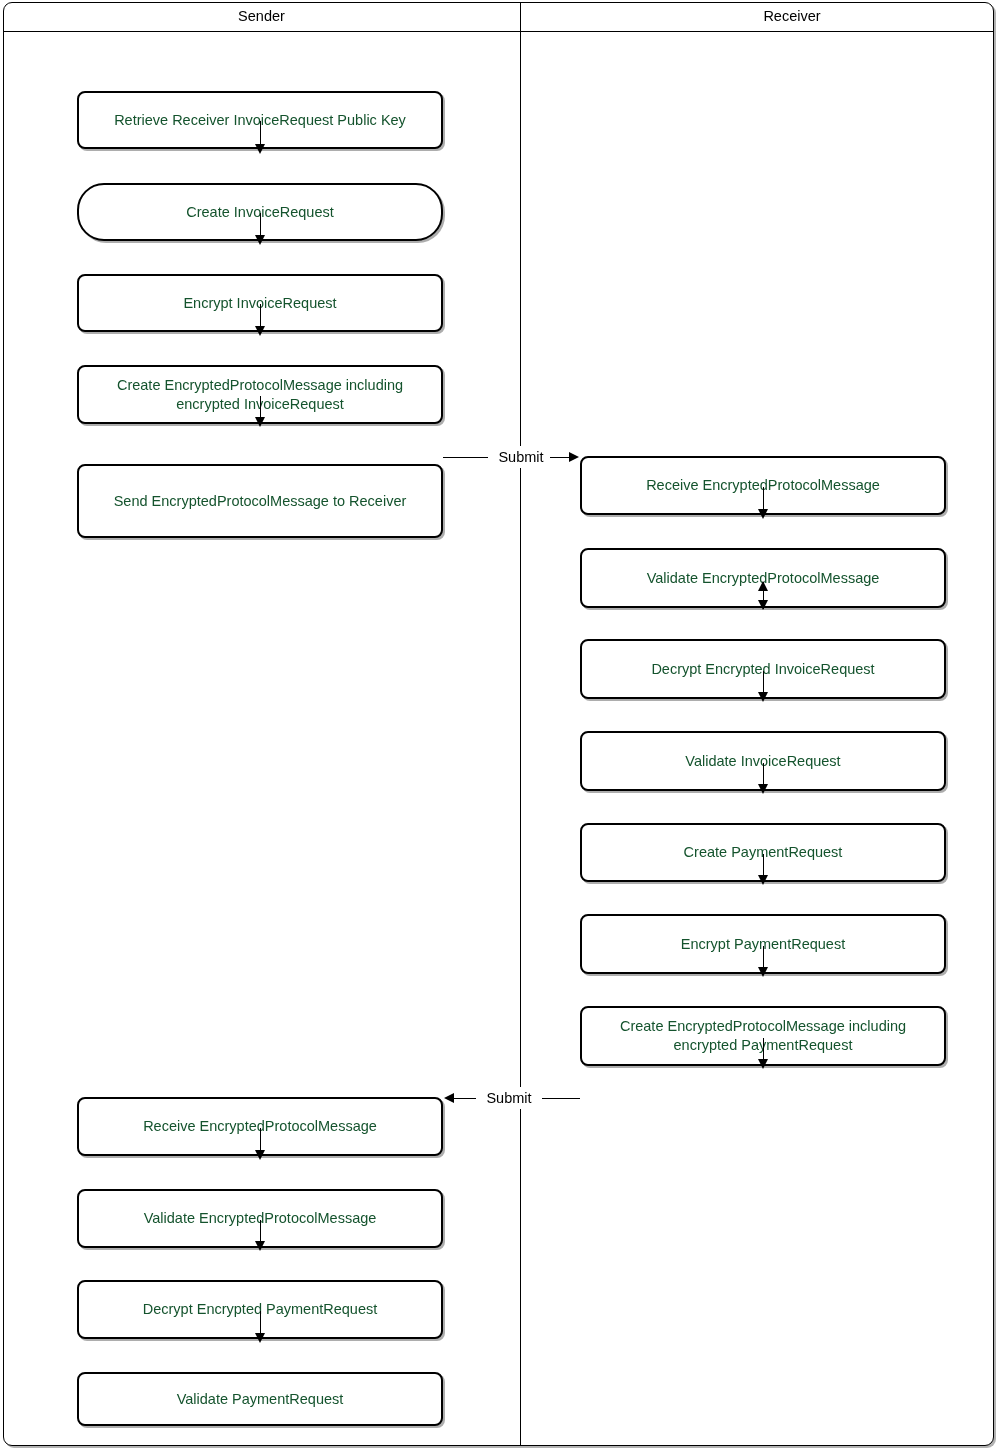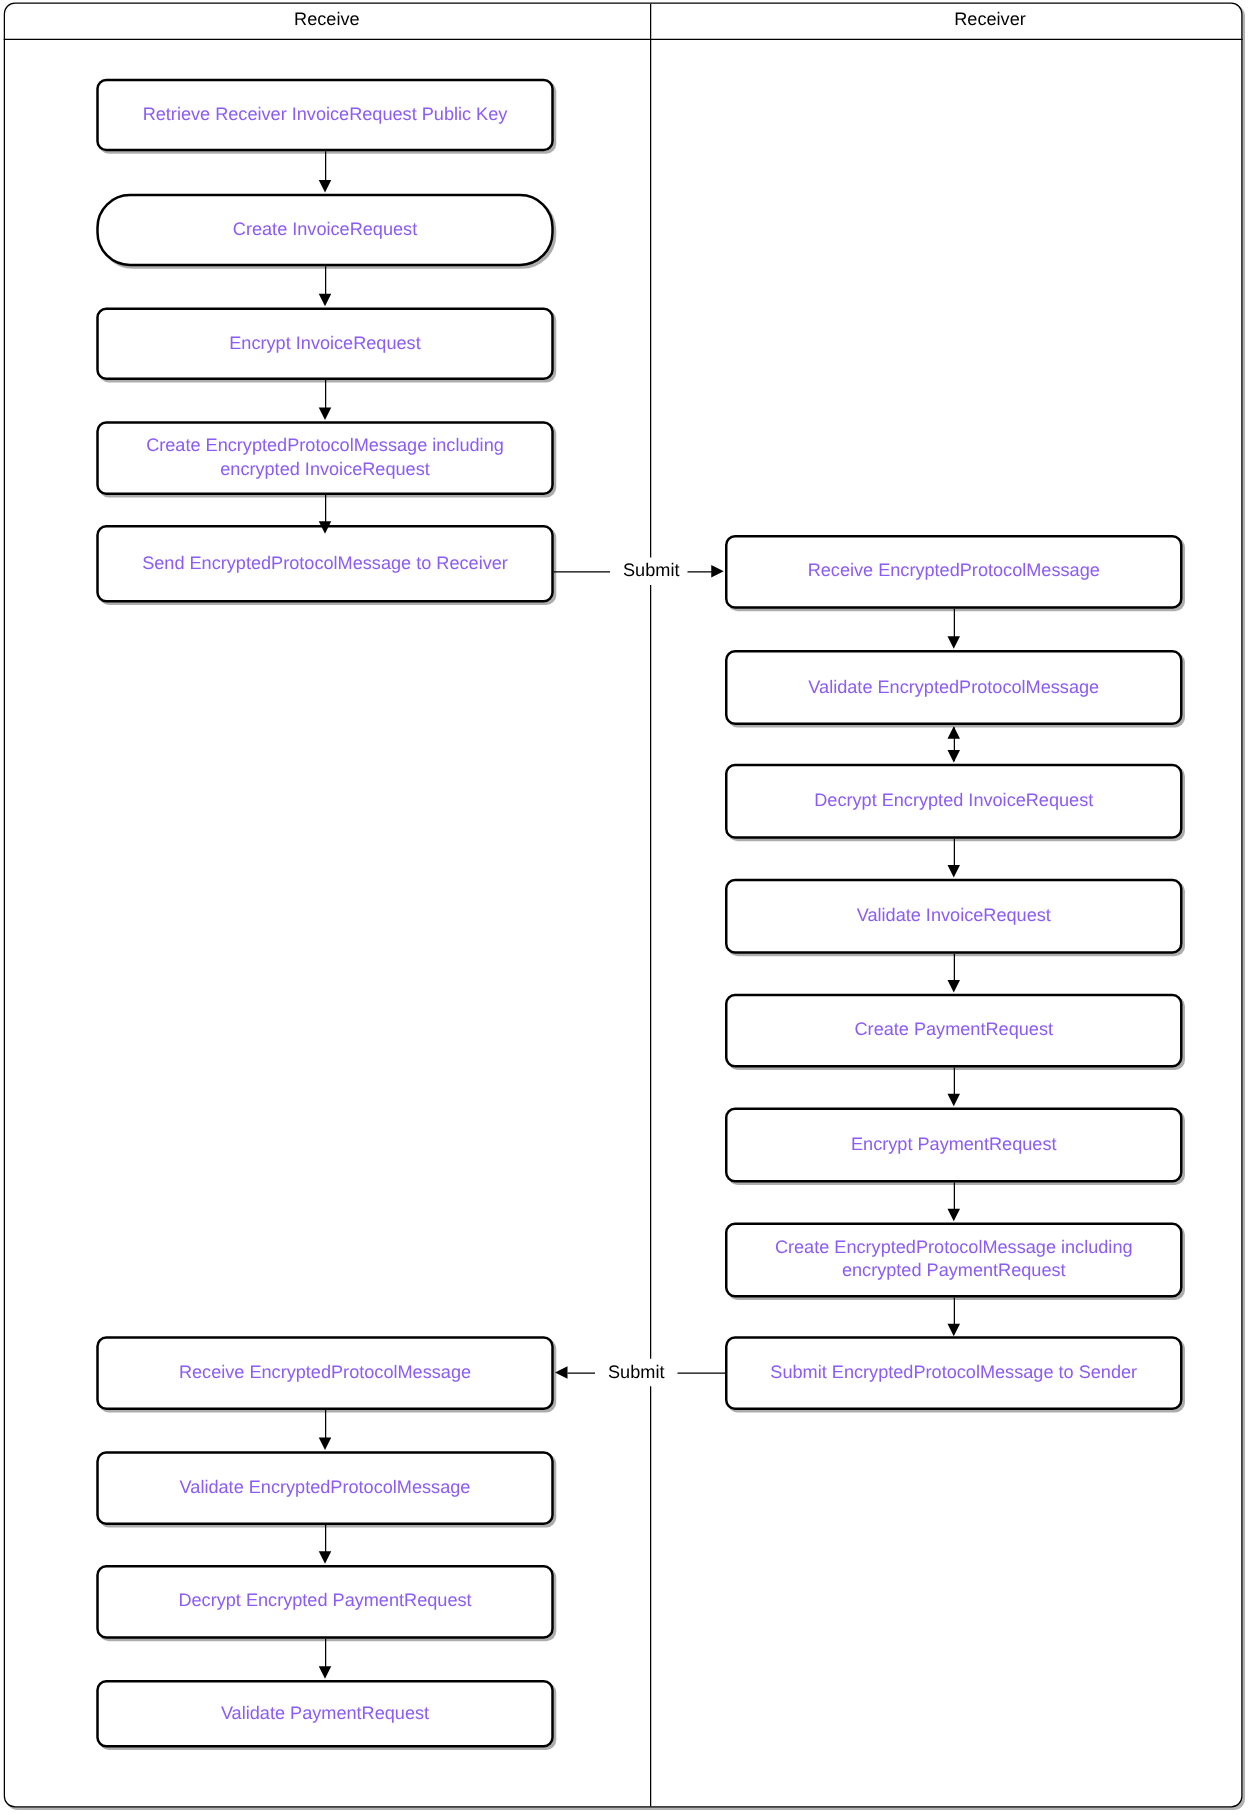--- a/index.html
+++ b/index.html
@@ -73,22 +73,23 @@
     border: 2px solid #000000;
     border-radius: 8px;
     background: #ffffff;
     box-shadow: 2px 2px 0 0 rgba(0,0,0,0.32);
     display: flex;
     align-items: center;
     justify-content: center;
     text-align: center;
     font-size: 14.5px;
     line-height: 19px;
-    color: #8b5cf6;
+    color: #14532d;
     padding: 2px 8px;
+    margin-top: 28px;
   }
   .node.sender-col   { left: 77px;  width: 366px; }
   .node.receiver-col { left: 580px; width: 366px; }
 
   
   .arrow-v {
     position: absolute;
     width: 0;
     border-left: 1.6px solid #000000;
   }
@@ -142,32 +143,32 @@
 </style>
 </head>
 <body>
 
 <div id="canvas">
 
   <div class="frame"></div>
   <div class="header-rule"></div>
   <div class="lane-divider"></div>
 
-  <div class="lane-title sender">Receive</div>
+  <div class="lane-title sender">Sender</div>
   <div class="lane-title receiver">Receiver</div>
 
   <div class="node sender-col" style="top:63px;  height:58px;">Retrieve Receiver InvoiceRequest Public Key</div>
 
   <div class="node sender-col" style="top:155px; height:58px;border-radius:27px;">Create InvoiceRequest</div>
 
   <div class="node sender-col" style="top:246px; height:58px;">Encrypt InvoiceRequest</div>
 
   <div class="node sender-col" style="top:337px; height:59px;">Create EncryptedProtocolMessage including encrypted InvoiceRequest</div>
 
-  <div class="node sender-col" style="top:420px; height:62px;">Send EncryptedProtocolMessage to Receiver</div>
+  <div class="node sender-col" style="top:436px; height:74px;">Send EncryptedProtocolMessage to Receiver</div>
 
   <div class="node sender-col" style="top:1069px; height:59px;">Receive EncryptedProtocolMessage</div>
 
   <div class="node sender-col" style="top:1161px; height:59px;">Validate EncryptedProtocolMessage</div>
 
   <div class="node sender-col" style="top:1252px; height:59px;">Decrypt Encrypted PaymentRequest</div>
 
   <div class="node sender-col" style="top:1344px; height:54px;">Validate PaymentRequest</div>
 
   <div class="node receiver-col" style="top:428px; height:59px;">Receive EncryptedProtocolMessage</div>
@@ -177,21 +178,20 @@
   <div class="node receiver-col" style="top:611px; height:60px;">Decrypt Encrypted InvoiceRequest</div>
 
   <div class="node receiver-col" style="top:703px; height:60px;">Validate InvoiceRequest</div>
 
   <div class="node receiver-col" style="top:795px; height:59px;text-align:right;">Create PaymentRequest</div>
 
   <div class="node receiver-col" style="top:886px; height:60px;">Encrypt PaymentRequest</div>
 
   <div class="node receiver-col" style="top:978px; height:60px;">Create EncryptedProtocolMessage including encrypted PaymentRequest</div>
 
-  <div class="node receiver-col" style="top:1069px; height:59px;">Submit EncryptedProtocolMessage to Sender</div>
 
   <div class="arrow-v" style="left:260px; top:121px; height:24px;"></div>
   <div class="arrow-head-down" style="left:254.7px; top:144px;"></div>
 
   <div class="arrow-v" style="left:260px; top:213px; height:23px;"></div>
   <div class="arrow-head-down" style="left:254.7px; top:235px;"></div>
 
   <div class="arrow-v" style="left:260px; top:304px; height:23px;"></div>
   <div class="arrow-head-down" style="left:254.7px; top:326px;"></div>
 

